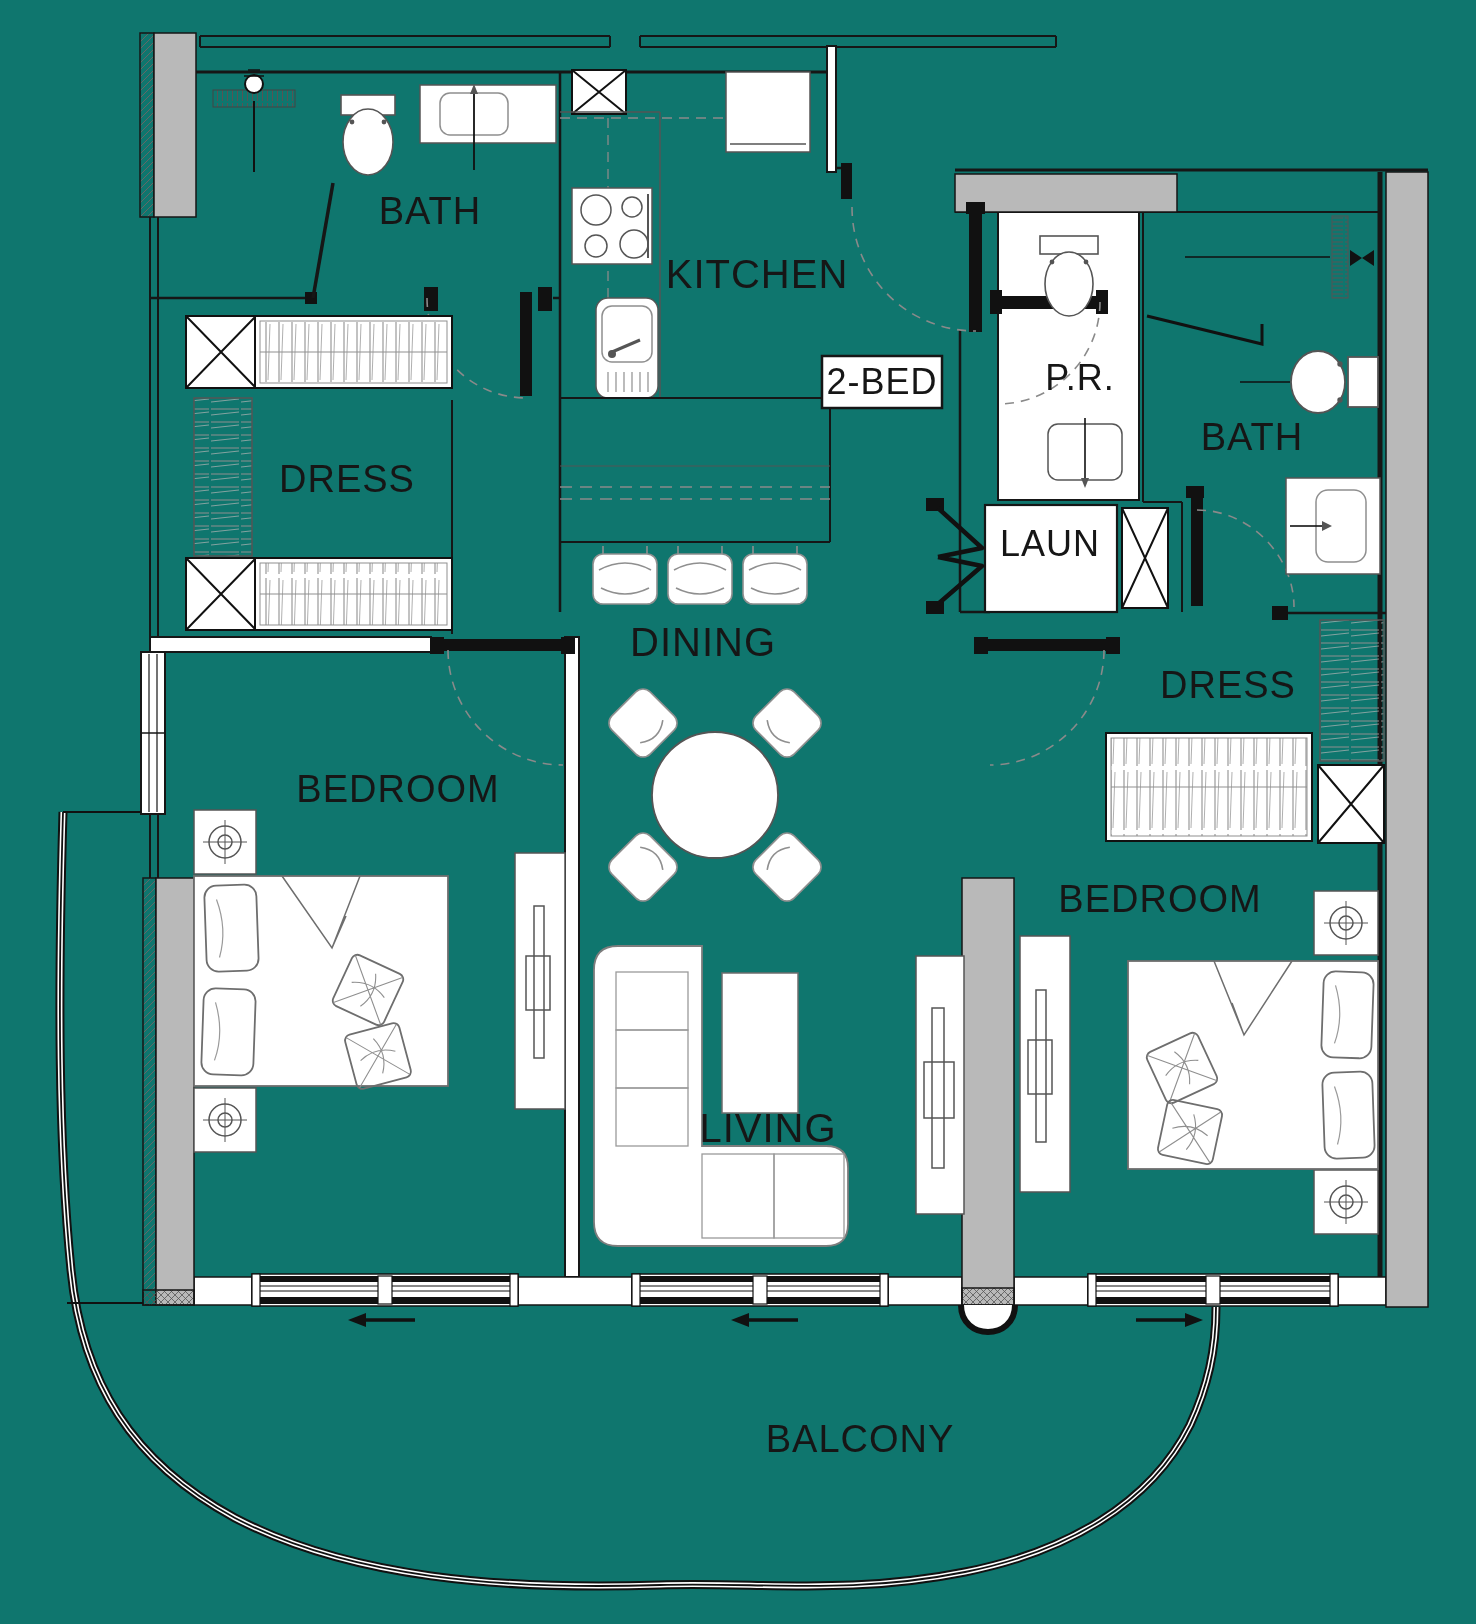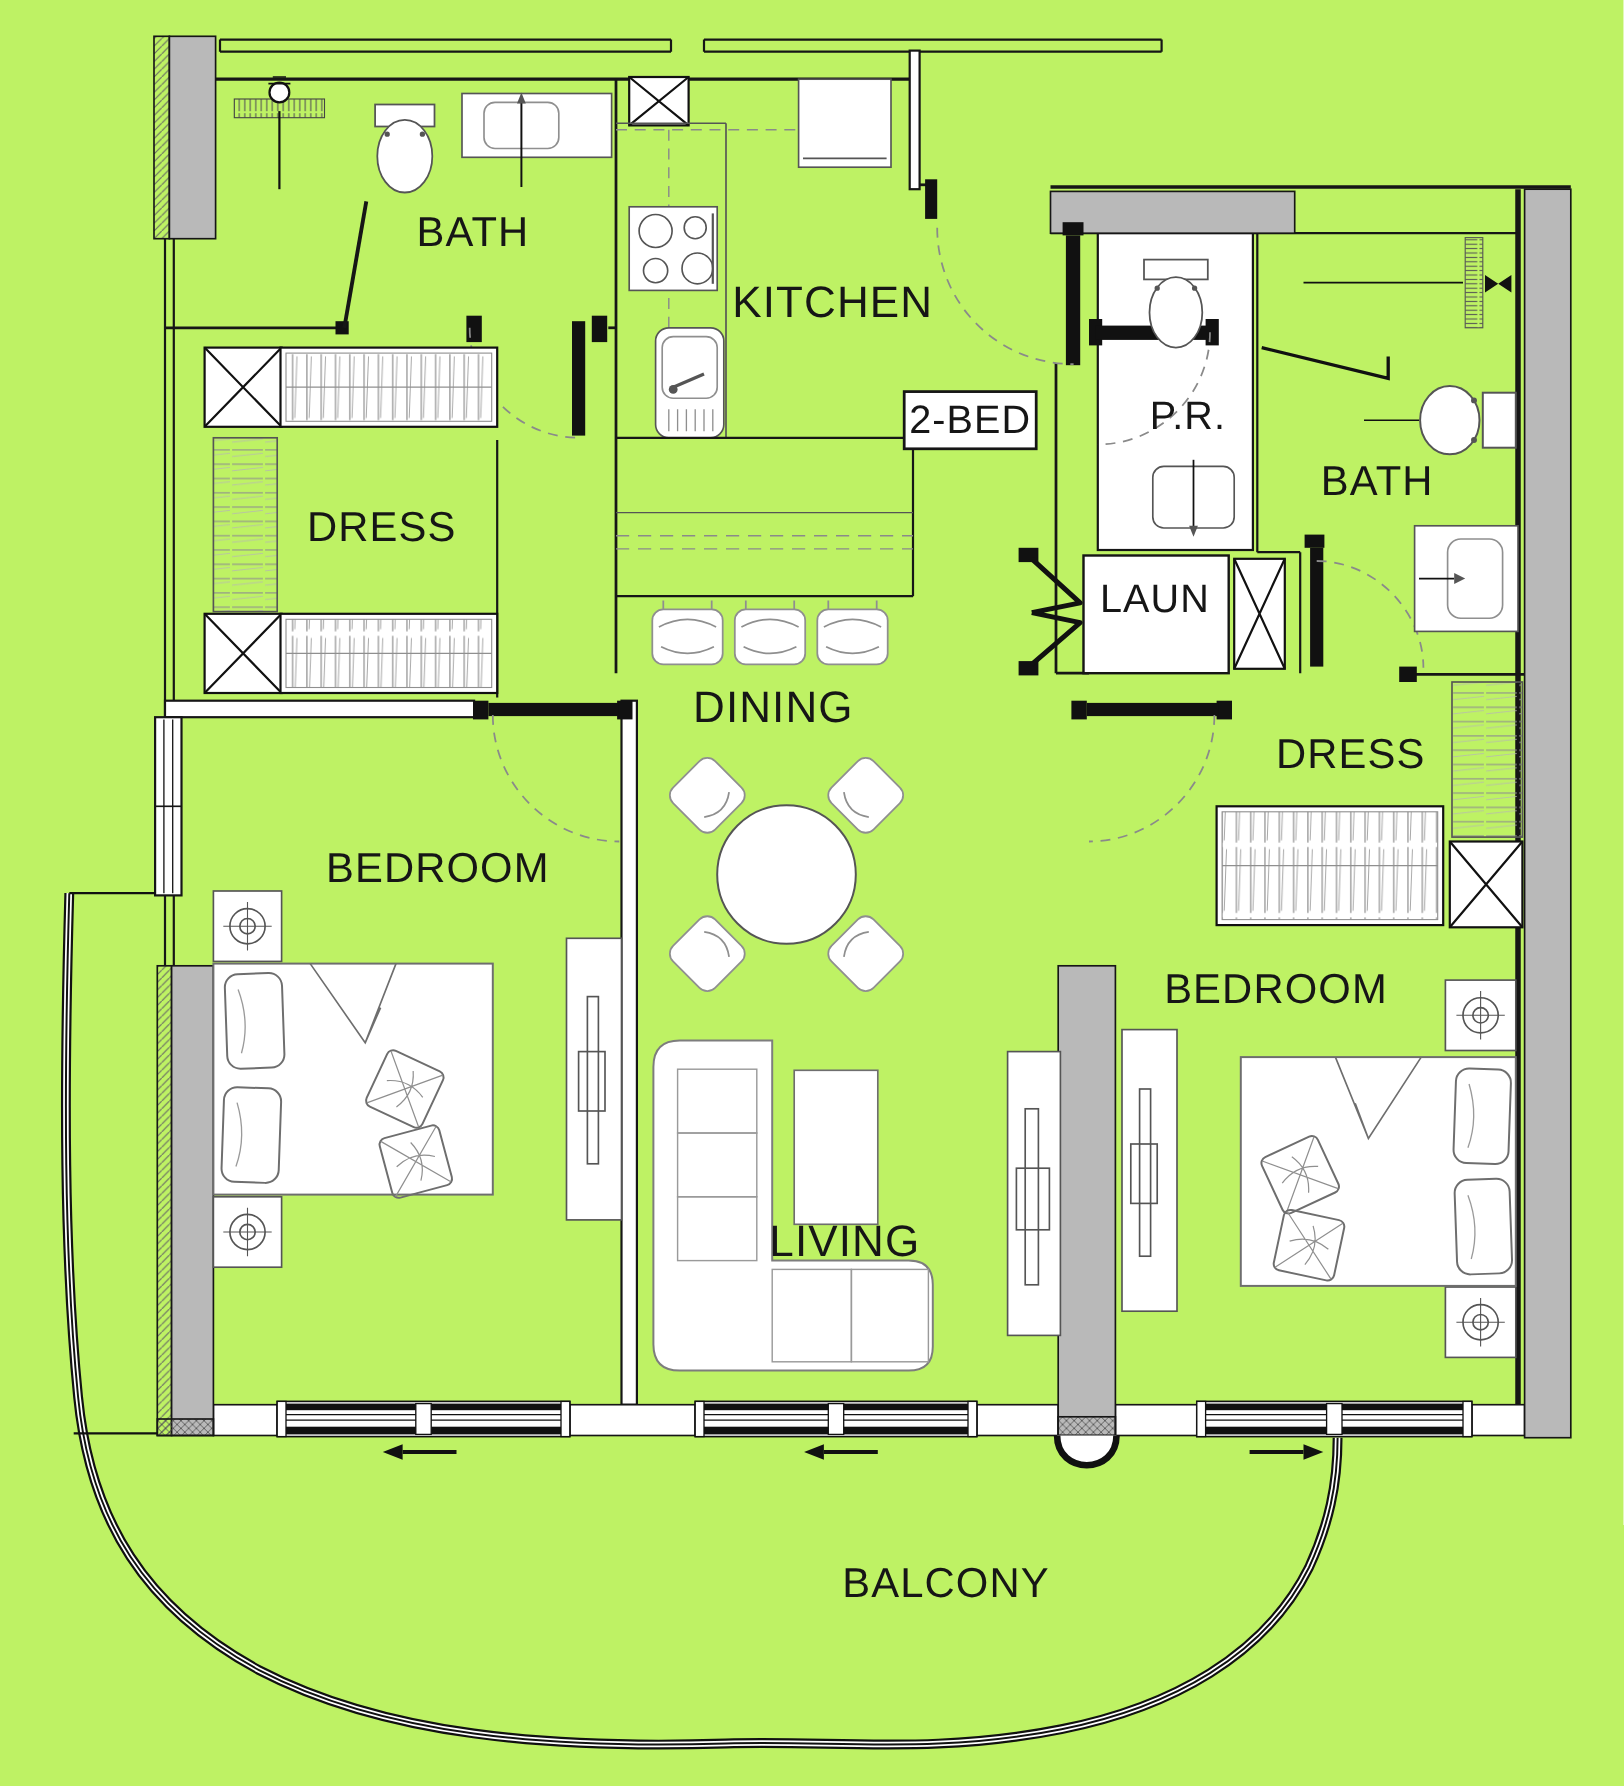--- a/index.html
+++ b/index.html
@@ -1,16 +1,16 @@
 <!DOCTYPE html>
 <html><head>
 <meta charset="utf-8">
 <style>
   html,body{margin:0;padding:0;background:#ffffff;}
-  .stage{width:1476px;height:1624px;position:relative;background:#bef264;overflow:hidden;
+  .stage{width:1476px;height:1624px;position:relative;background:#0f766e;overflow:hidden;
          font-family:"Liberation Sans", sans-serif;}
   svg{display:block;}
   text{font-family:"Liberation Sans", sans-serif; fill:#161616; letter-spacing:1px;}
   .roomlabel{font-size:38px;}
   .roomlabel-lg{font-size:40px;}
   .roomlabel-sm{font-size:36px;}
 </style>
 </head>
 <body>
 

